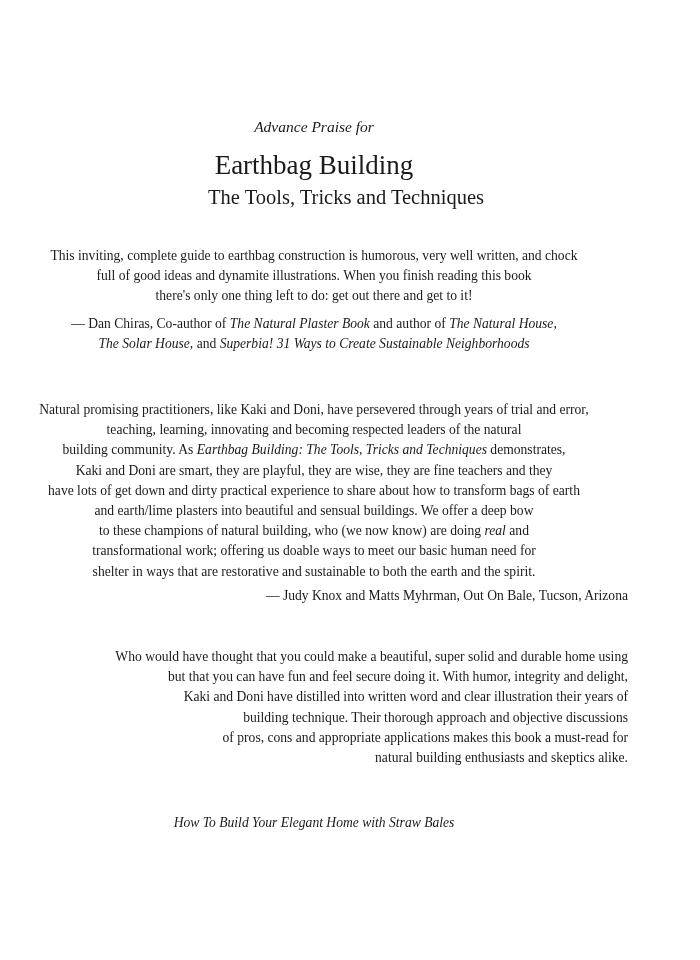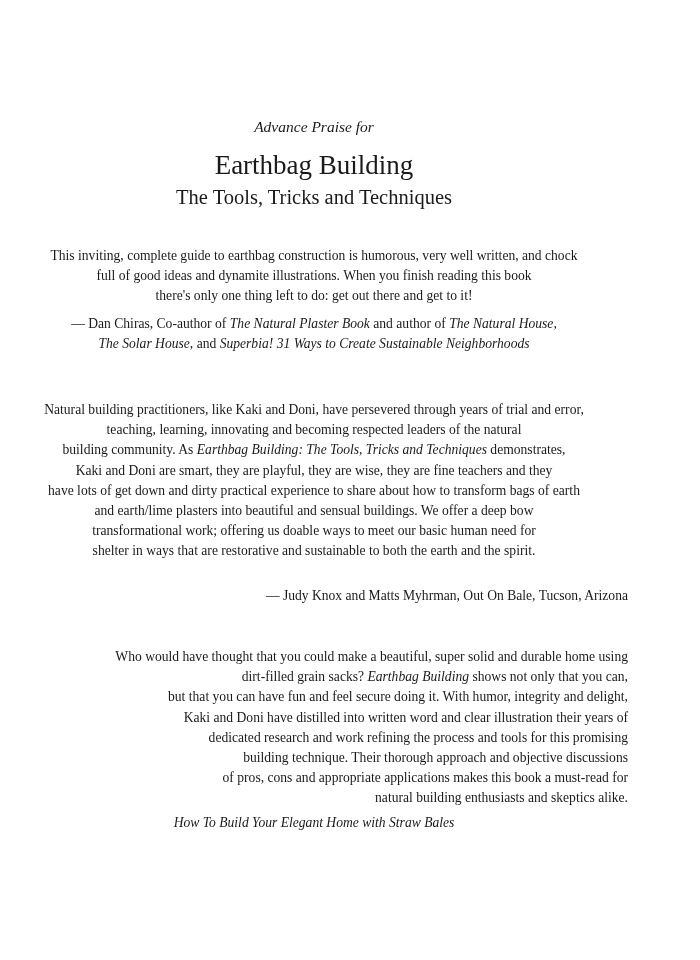--- a/index.html
+++ b/index.html
@@ -36,20 +36,21 @@
     }
     .title {
       top: 148px;
       font-size: 27px;
       line-height: 34px;
     }
     .subtitle {
       top: 184px;
       font-size: 20.5px;
       line-height: 26px;
+      padding-left: 32px;
     }
     .block {
       font-size: 13.6px;
       line-height: 20.2px;
     }
     .block .line {
       display: block;
       white-space: nowrap;
     }
     .q1 { top: 246px; }
@@ -73,39 +74,38 @@
     <span class="line">This inviting, complete guide to earthbag construction is humorous, very well written, and chock</span>
     <span class="line">full of good ideas and dynamite illustrations. When you finish reading this book</span>
     <span class="line">there's only one thing left to do: get out there and get to it!</span>
   </div>
   <div class="center block a1">
     <span class="line"><span>— Dan Chiras, Co-author of </span><em>The Natural Plaster Book</em><span> and author of </span><em>The Natural House,</em></span>
     <span class="line"><em>The Solar House</em><span>, and </span><em>Superbia! 31 Ways to Create Sustainable Neighborhoods</em></span>
   </div>
 
   <div class="center block q2">
-    <span class="line">Natural building practitioners, like Kaki and Doni, have persevered through years of trial and error,</span>
+    <span class="line">Natural promising practitioners, like Kaki and Doni, have persevered through years of trial and error,</span>
     <span class="line">teaching, learning, innovating and becoming respected leaders of the natural</span>
     <span class="line"><span>building community. As </span><em>Earthbag Building: The Tools, Tricks and Techniques</em><span> demonstrates,</span></span>
     <span class="line">Kaki and Doni are smart, they are playful, they are wise, they are fine teachers and they</span>
     <span class="line">have lots of get down and dirty practical experience to share about how to transform bags of earth</span>
     <span class="line">and earth/lime plasters into beautiful and sensual buildings.  We offer a deep bow</span>
+    <span class="line"><span>to these champions of natural building, who (we now know) are doing </span><em>real</em><span> and</span></span>
     <span class="line">transformational work;  offering us doable ways to meet our basic human need for</span>
     <span class="line">shelter in ways that are restorative and sustainable to both the earth and the spirit.</span>
   </div>
   <div class="center block a2">
     <span class="line">— Judy Knox and Matts Myhrman, Out On Bale, Tucson, Arizona</span>
   </div>
 
   <div class="center block q3">
     <span class="line">Who would have thought that you could make a beautiful, super solid and durable home using</span>
-    <span class="line"><span>dirt-filled grain sacks? </span><em>Earthbag Building</em><span> shows not only that you can,</span></span>
     <span class="line">but that you can have fun and feel secure doing it. With humor, integrity and delight,</span>
     <span class="line">Kaki and Doni have distilled into written word and clear illustration their years of</span>
-    <span class="line">dedicated research and work refining the process and tools for this promising</span>
     <span class="line">building technique. Their thorough approach and objective discussions</span>
     <span class="line">of pros, cons and appropriate applications makes this book a must-read for</span>
     <span class="line">natural building enthusiasts and skeptics alike.</span>
   </div>
   <div class="center block a3">
     <span class="line"><em>How To Build Your Elegant Home with Straw Bales</em></span>
   </div>
 
 </div>
 

